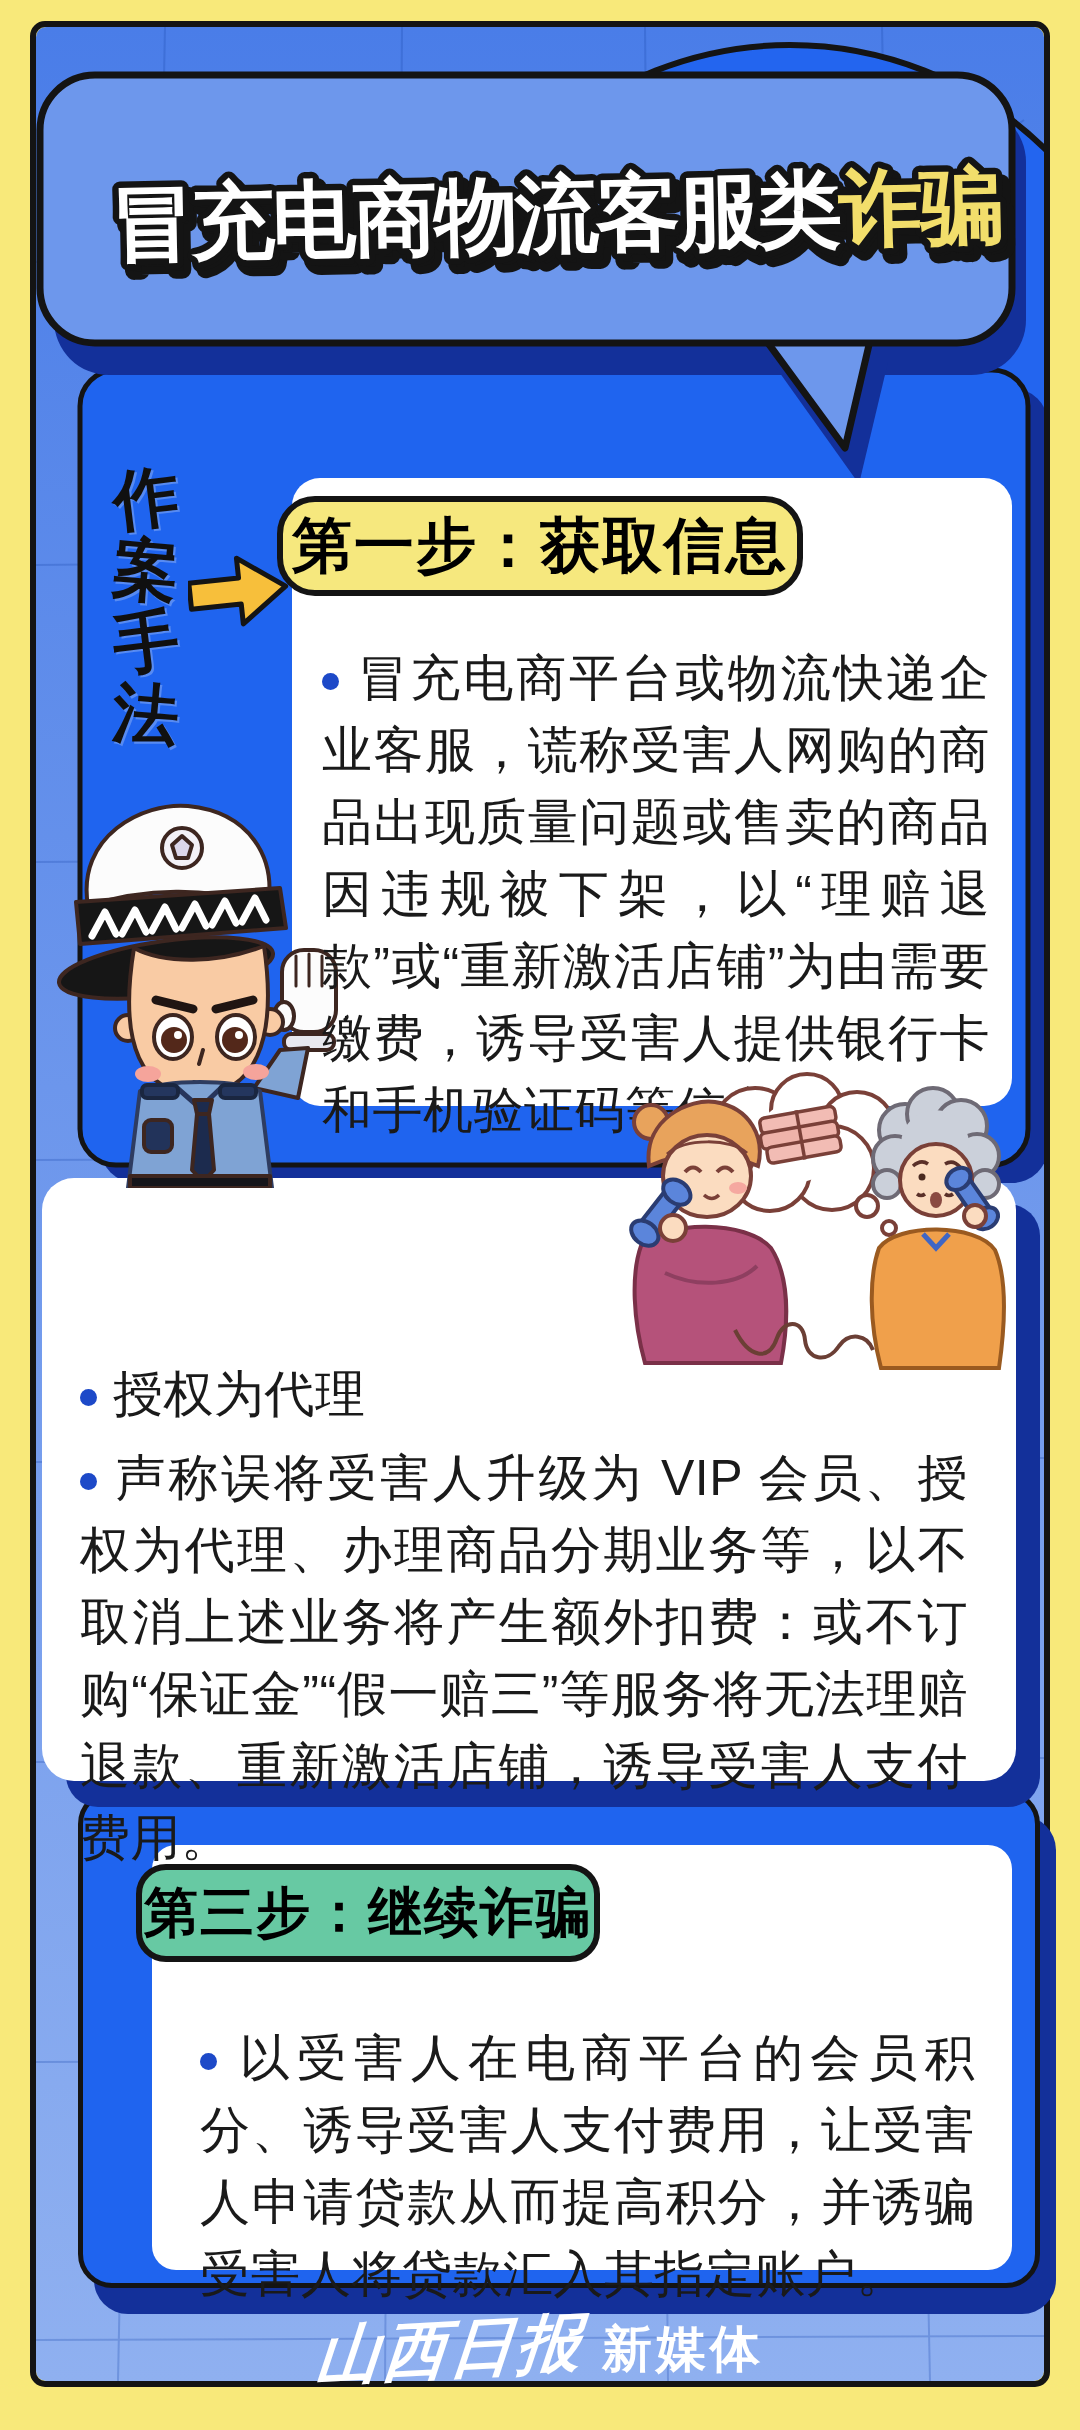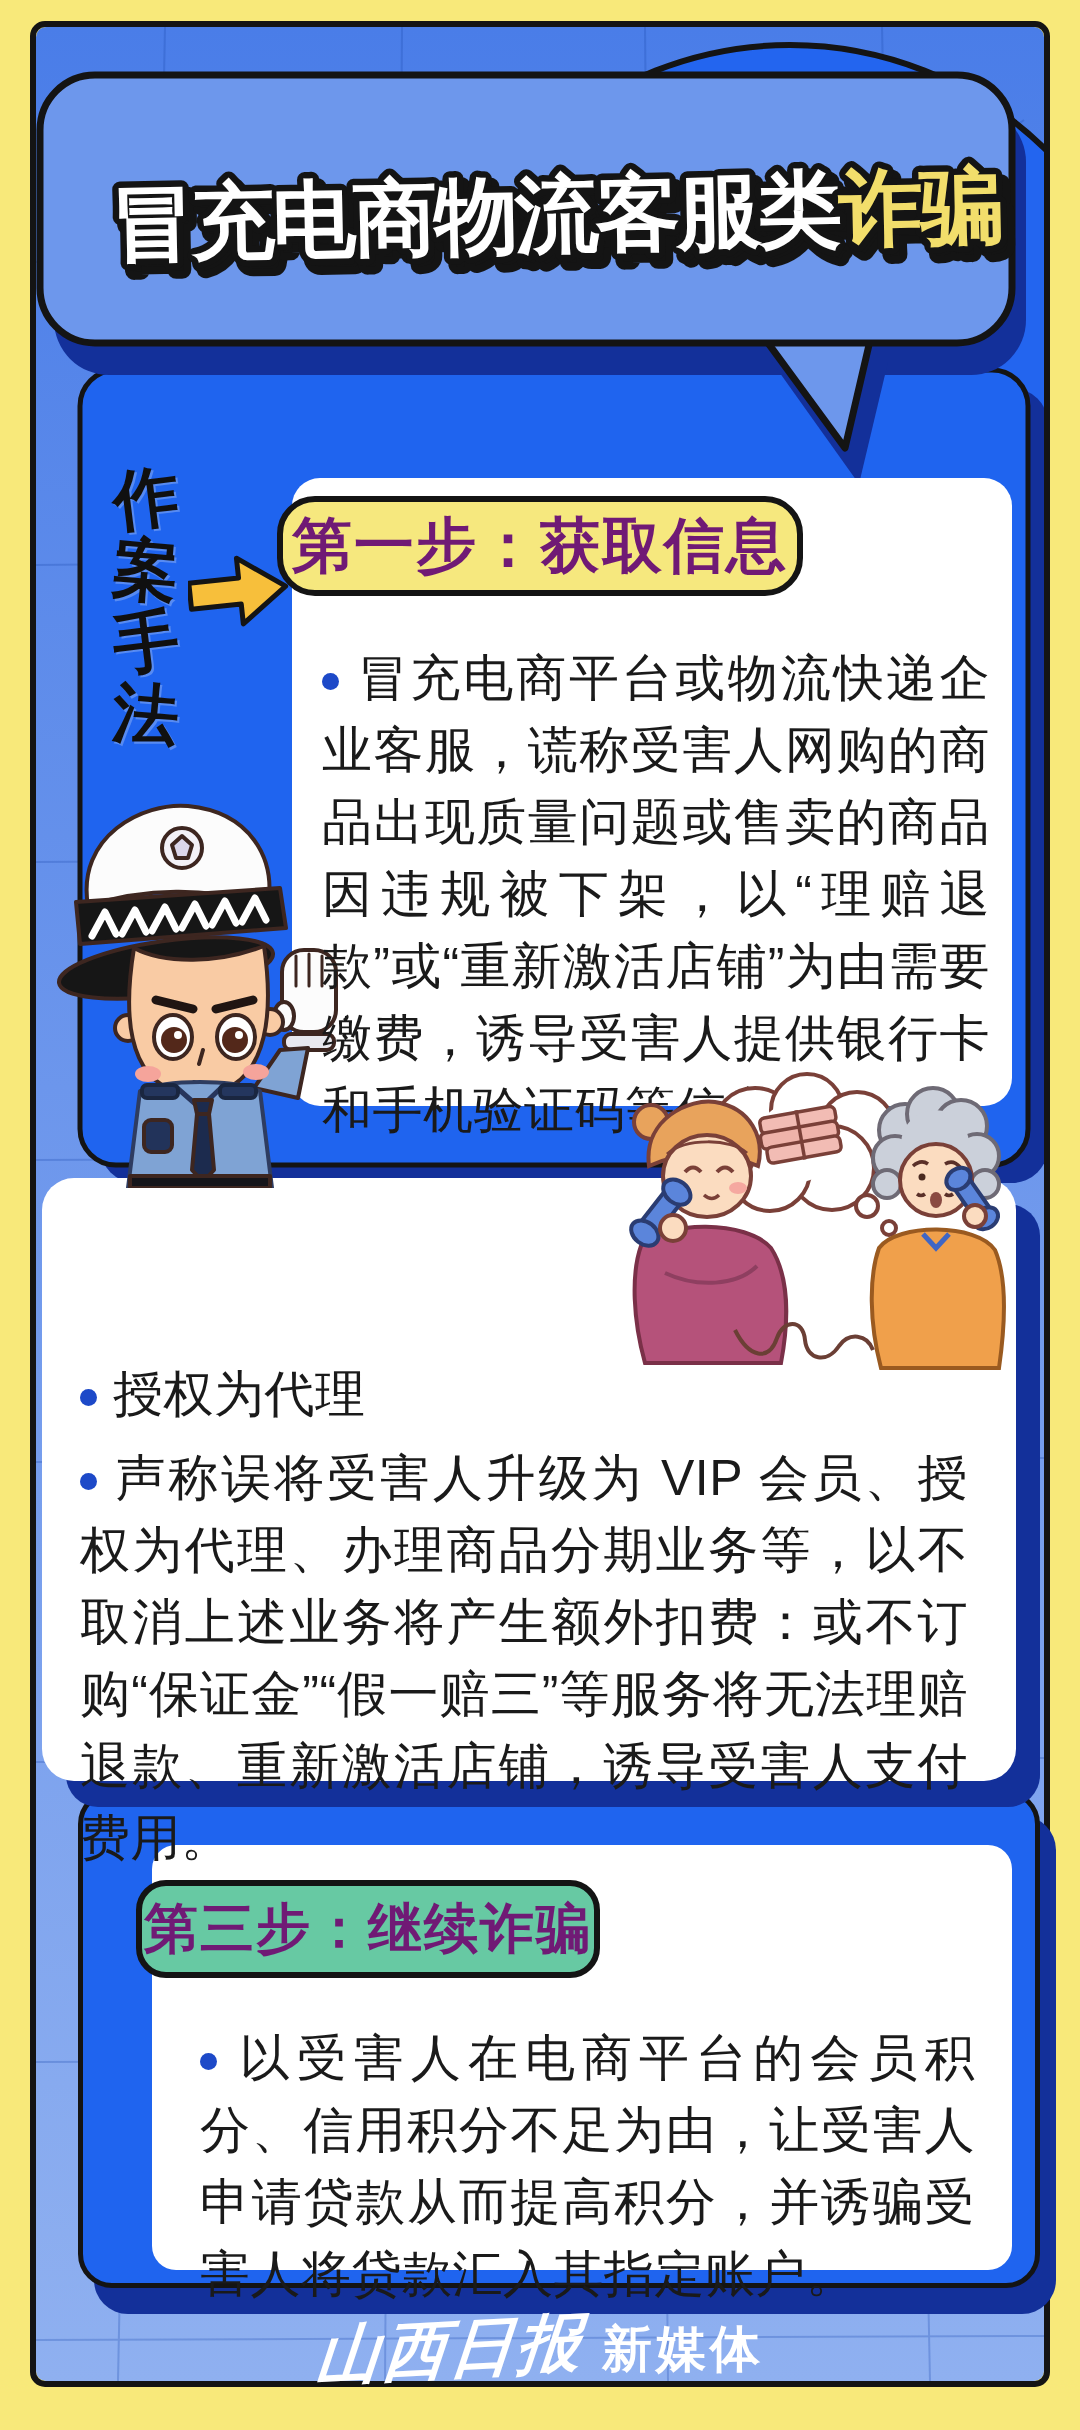--- a/index.html
+++ b/index.html
@@ -10,21 +10,21 @@
   html,body{margin:0;padding:0;}
   body{background:#777;font-family:"Liberation Sans",sans-serif;}
   #poster{position:relative;width:1080px;height:2430px;background:var(--frame-yellow);overflow:hidden;margin:0 auto;}
   #bg-svg{position:absolute;left:0;top:0;z-index:1;}
   .layer{position:absolute;z-index:2;}
   
   .card{position:absolute;background:#FFFFFF;border-radius:28px;z-index:4;}
   .panel{position:absolute;background:var(--panel-blue);border:5px solid var(--ink);border-radius:34px;z-index:3;}
   .pill{position:absolute;display:flex;align-items:center;justify-content:center;
         border:6px solid var(--ink);border-radius:38px;z-index:6;
-        font-weight:900;color:#701a75;letter-spacing:2px;white-space:nowrap;}
+        font-weight:900;color:#000000;letter-spacing:2px;white-space:nowrap;}
   
   .para{position:absolute;z-index:6;font-size:50px;line-height:1.44;color:var(--text-dark);
         letter-spacing:0.5px;text-align:justify;}
   .para .dot{display:inline-block;width:17px;height:17px;border-radius:50%;
         background:var(--bullet-blue);margin-right:16px;vertical-align:middle;}
   
   #side-label{position:absolute;left:100px;top:462px;width:92px;z-index:6;}
   .side-char{font-size:66px;font-weight:900;color:#101010;text-align:center;line-height:72px;
         text-shadow:2px 2px 0 rgba(255,255,255,0.25);}
   .tilt-l{transform:rotate(-7deg);}
@@ -242,25 +242,25 @@
         <ellipse cx="367" cy="154" rx="13" ry="10" fill="#5B85DB" stroke="#2A3C72"></ellipse>
       </g>
       <circle cx="370" cy="148" r="11" fill="#FBDCC0" stroke="#7A4038"></circle>
     </g>
 
     <path d="M130,262 c14,28 34,32 42,8 c6,-18 26,-20 28,2 c2,20 22,24 34,6 c10,-14 28,-12 34,4" fill="none" stroke="#6B3F35" stroke-width="4"></path>
   </svg>
 
   <div class="panel" style="left:78px;top:1790px;width:952px;height:488px;box-shadow:16px 26px 0 var(--shadow-navy);"></div>
   <div class="card" style="left:152px;top:1845px;width:860px;height:425px;border-radius:24px;"></div>
-  <div class="pill" style="left:136px;top:1864px;width:452px;height:86px;background:var(--pill3);font-size:54px;border-radius:30px;margin-top:16px;">
+  <div class="pill" style="left:136px;top:1864px;width:452px;height:86px;background:var(--pill3);font-size:54px;border-radius:30px;">
     <span>第三步：继续诈骗</span>
   </div>
   <p class="para" style="left:200px;top:1972px;width:775px;">
-    <span class="dot"></span><span>以受害人在电商平台的会员积分、信用积分不足为由，让受害人申请贷款从而提高积分，并诱骗受害人将贷款汇入其指定账户。</span>
+    <span class="dot"></span><span>以受害人在电商平台的会员积分、诱导受害人支付费用，让受害人申请贷款从而提高积分，并诱骗受害人将贷款汇入其指定账户。</span>
   </p>
 
   <div id="footer-brand">
     <span id="brand-script">山西日报</span>
     <span id="brand-suffix">新媒体</span>
   </div>
 
 </div>
 
 </body></html>

